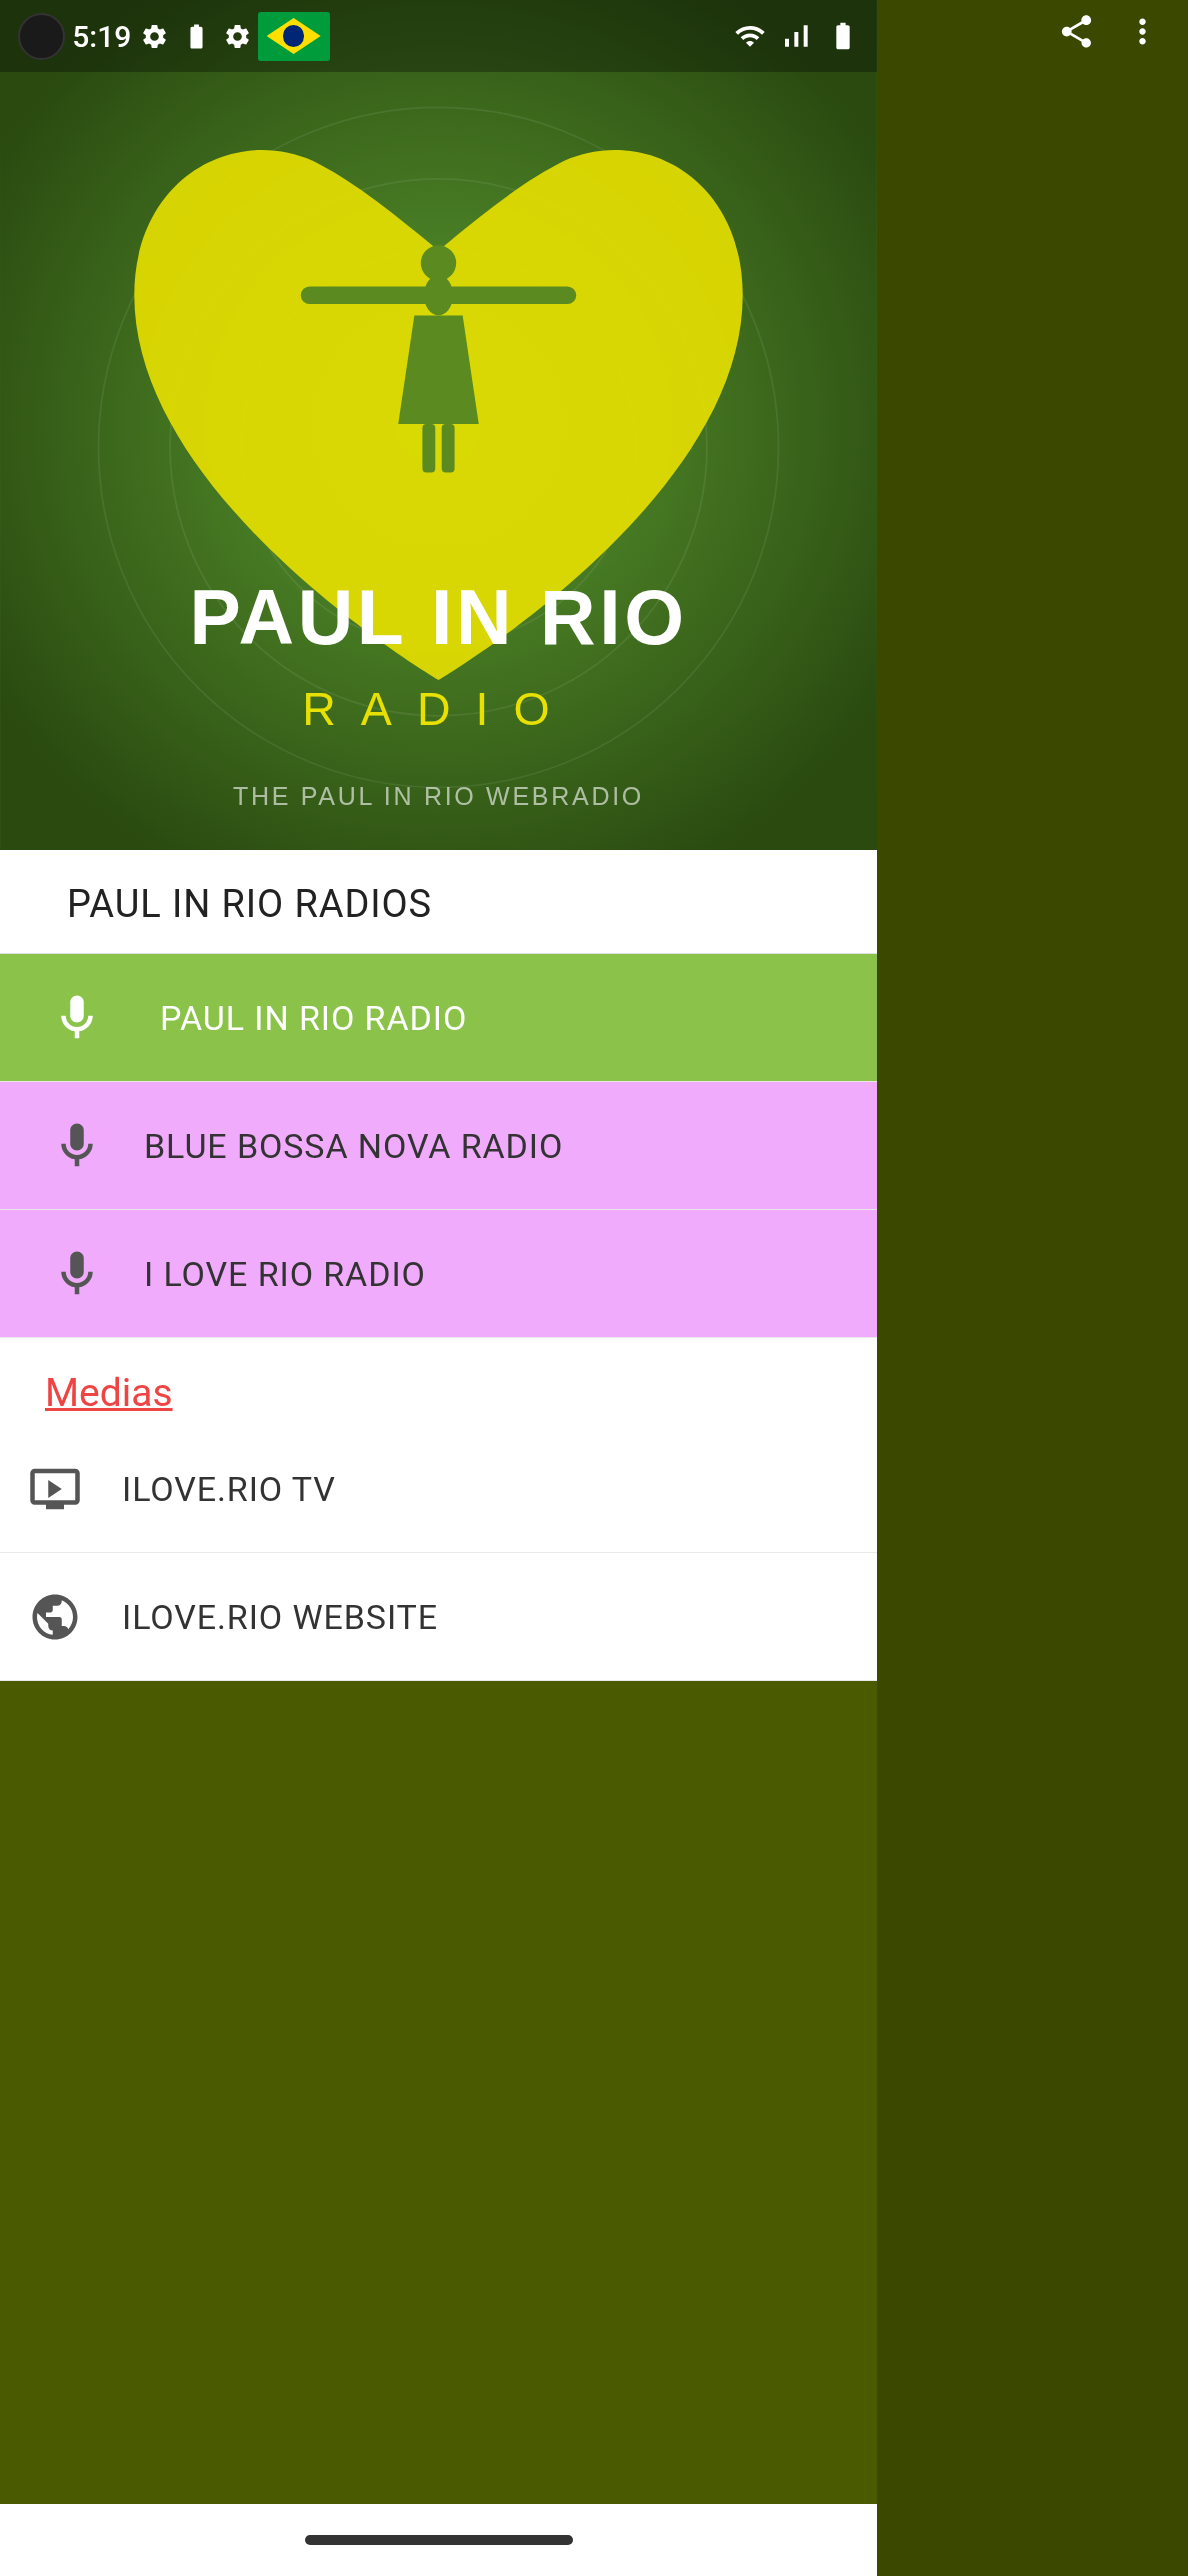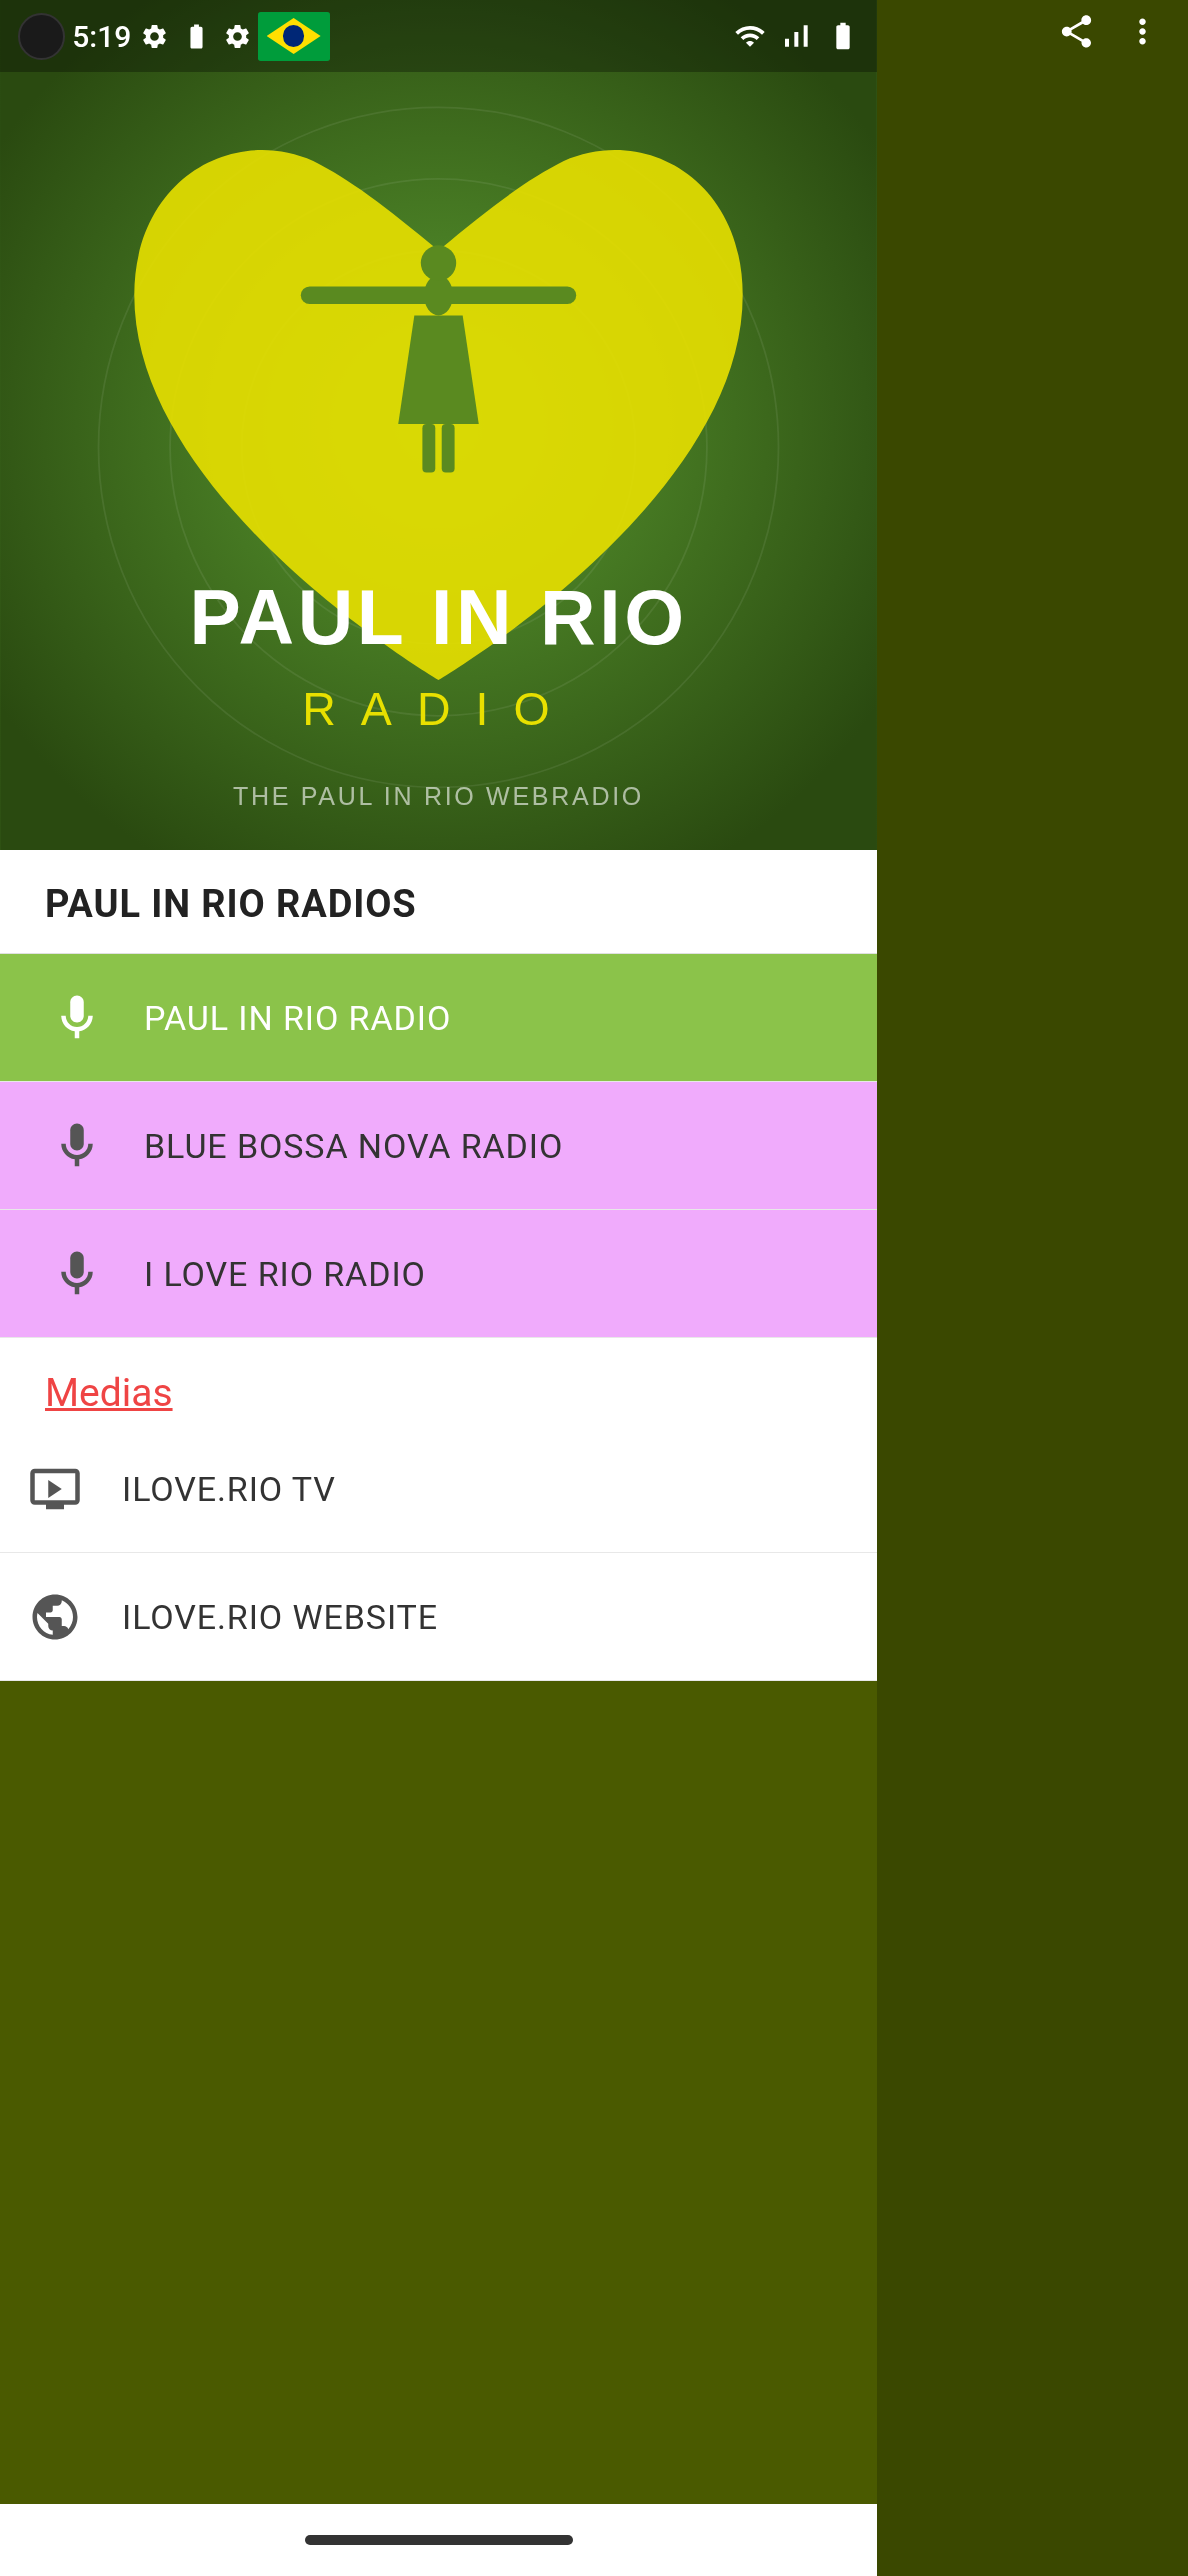--- a/index.html
+++ b/index.html
@@ -136,41 +136,42 @@
       top: 0;
       left: 0;
       width: 877px;
       height: 932px;
       background: linear-gradient(135deg, #2d5a1b 0%, #4a8a2a 30%, #6ab040 50%, #3d7a20 80%, #2a5515 100%);
       overflow: hidden;
     }
 
     
     .section-header {
-      padding: 32px 45px 27px;
+      padding: 32px 67px 27px;
       font-size: 38px;
-      font-weight: 700;
+      font-weight: 400;
       color: #222;
       letter-spacing: 0.9px;
       border-bottom: 0.9px solid #e0e0e0;
     }
 
     
     .radio-item {
       display: flex;
       align-items: center;
       padding: 32px 45px;
       border-bottom: 0.9px solid #e8e8e8;
       cursor: pointer;
       background: #f0abfc;
       min-height: 125px;
     }
 
     .radio-item.active {
       background: #8bc34a;
+      gap: 16px;
     }
 
     .radio-item.active .radio-label {
       color: white;
     }
 
     .mic-icon {
       width: 63px;
       height: 63px;
       display: flex;

